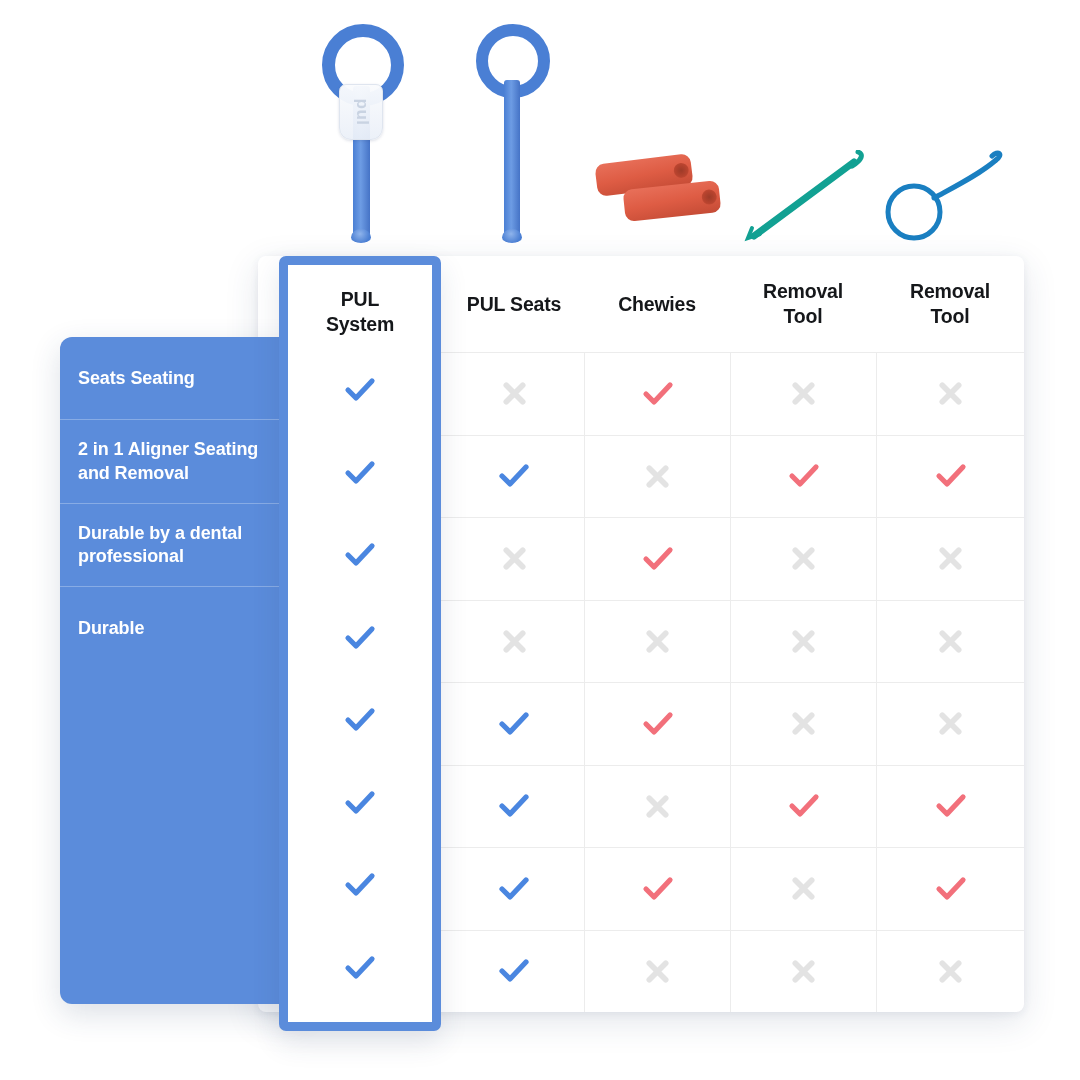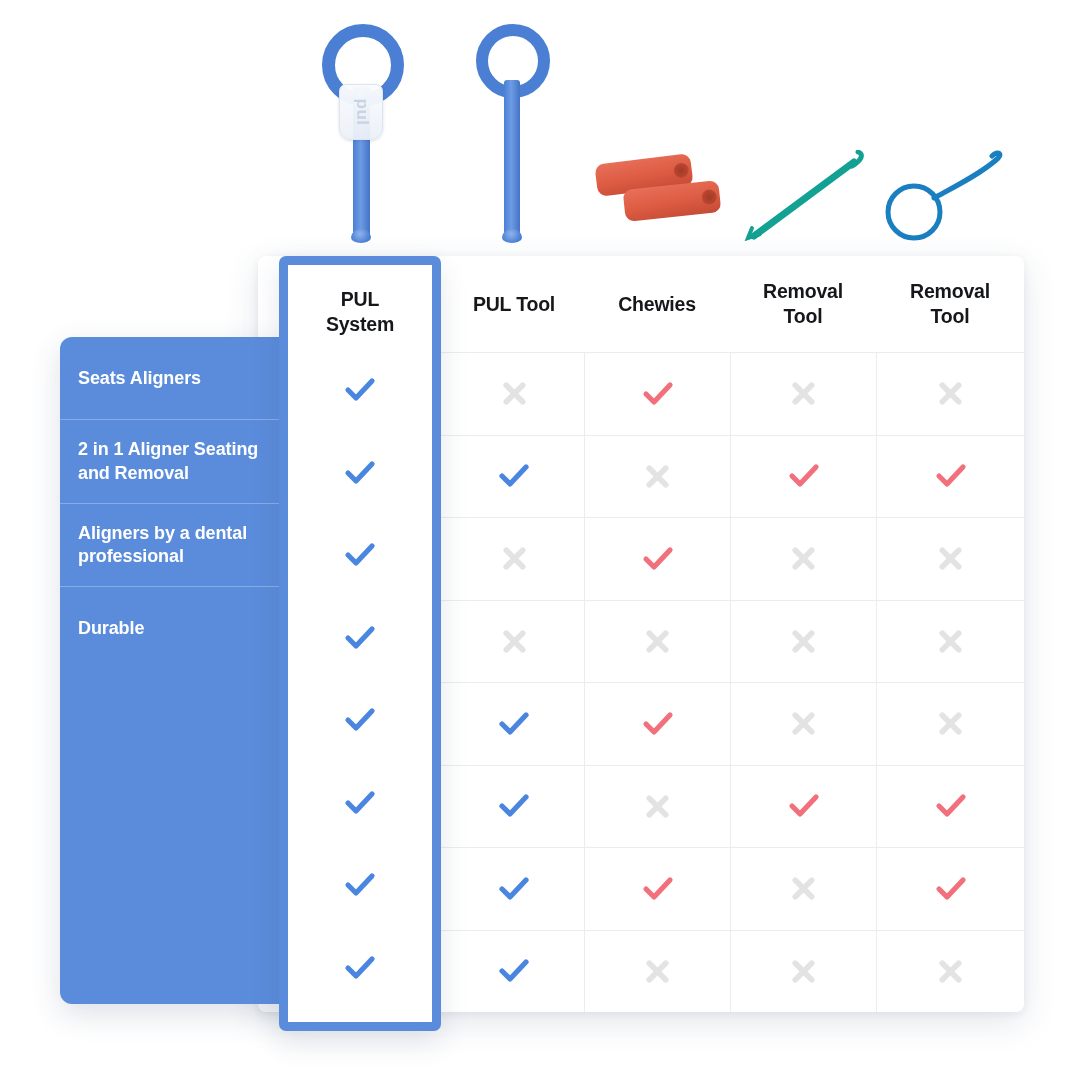--- a/index.html
+++ b/index.html
@@ -194,21 +194,21 @@
 
   <div class="grid">
 
     <div class="hcell">
       <span>
         <span>PUL</span><br>
         <span>System</span>
       </span>
     </div>
     <div class="hcell">
-      <span>PUL Tool</span>
+      <span>PUL Seats</span>
     </div>
     <div class="hcell">
       <span>Chewies</span>
     </div>
     <div class="hcell">
       <span>
         <span>Removal</span><br>
         <span>Tool</span>
       </span>
     </div>
@@ -384,31 +384,31 @@
       </div>
       <div class="cell">
         <svg class="mark x" viewBox="0 0 34 34">
           <path d="M8 8 L26 26 M26 8 L8 26" fill="none" stroke="#e3e3e3" stroke-width="6.2" stroke-linecap="round"></path>
         </svg>
       </div>
     </div>
 
   <div class="labels">
     <div class="label-row">
-      <span><span>Seats Aligners</span></span>
+      <span><span>Seats Seating</span></span>
     </div>
     <div class="label-row">
       <span>
         <span>2 in 1 Aligner Seating</span><br>
         <span>and Removal</span>
       </span>
     </div>
     <div class="label-row">
       <span>
-        <span>Aligners by a dental</span><br>
+        <span>Durable by a dental</span><br>
         <span>professional</span>
       </span>
     </div>
     <div class="label-row">
       <span><span>Durable</span></span>
     </div>
   </div>
 
   <div class="highlight">
     <div class="hl-inner">

